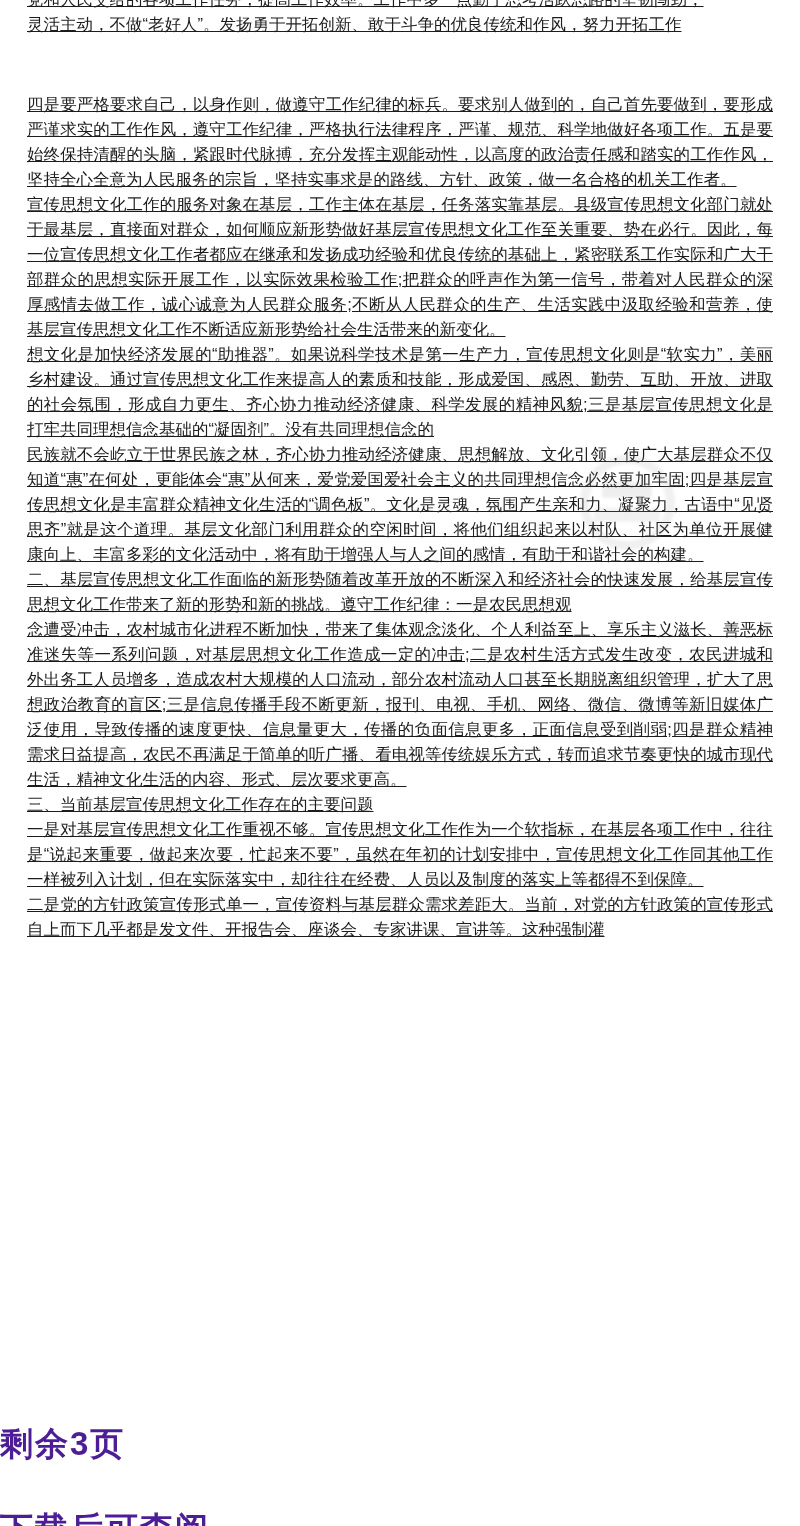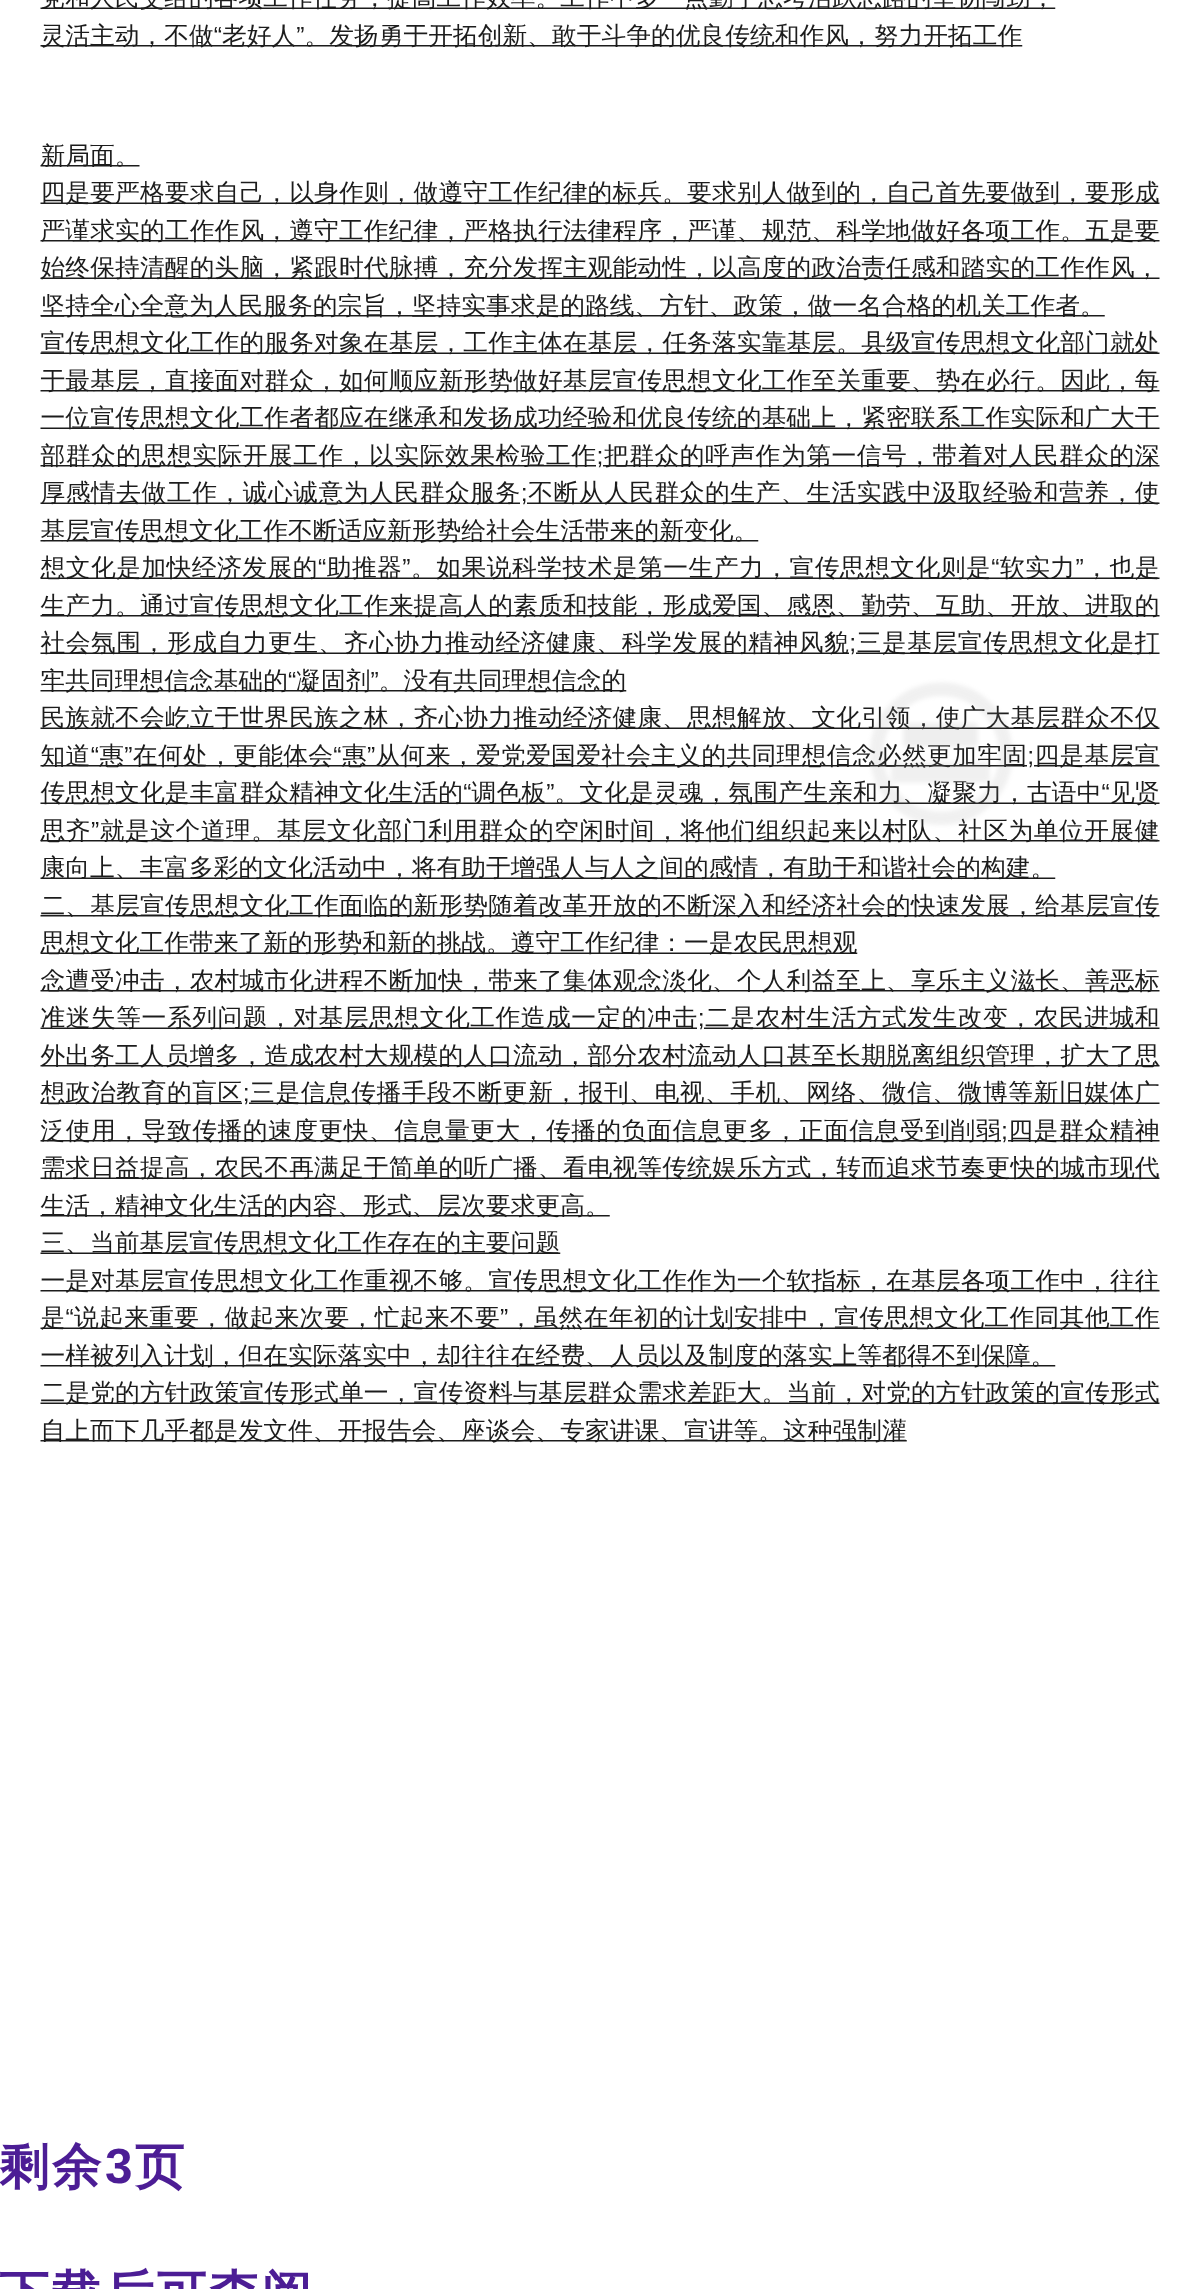--- a/index.html
+++ b/index.html
@@ -84,24 +84,23 @@
     flex-direction: column;
   }
 </style>
 </head>
 <body>
 
 <div class="doc">
   <p>党和人民交给的各项工作任务，提高工作效率。工作中多一点勤于思考活跃思路的坚韧闯劲，</p>
   <p>灵活主动，不做“老好人”。发扬勇于开拓创新、敢于斗争的优良传统和作风，努力开拓工作</p>
   <div class="para-gap"></div>
-  <p>新局面。</p>
   <p>四是要严格要求自己，以身作则，做遵守工作纪律的标兵。要求别人做到的，自己首先要做到，要形成严谨求实的工作作风，遵守工作纪律，严格执行法律程序，严谨、规范、科学地做好各项工作。五是要始终保持清醒的头脑，紧跟时代脉搏，充分发挥主观能动性，以高度的政治责任感和踏实的工作作风，坚持全心全意为人民服务的宗旨，坚持实事求是的路线、方针、政策，做一名合格的机关工作者。</p>
   <p>宣传思想文化工作的服务对象在基层，工作主体在基层，任务落实靠基层。县级宣传思想文化部门就处于最基层，直接面对群众，如何顺应新形势做好基层宣传思想文化工作至关重要、势在必行。因此，每一位宣传思想文化工作者都应在继承和发扬成功经验和优良传统的基础上，紧密联系工作实际和广大干部群众的思想实际开展工作，以实际效果检验工作;把群众的呼声作为第一信号，带着对人民群众的深厚感情去做工作，诚心诚意为人民群众服务;不断从人民群众的生产、生活实践中汲取经验和营养，使基层宣传思想文化工作不断适应新形势给社会生活带来的新变化。</p>
-  <p>想文化是加快经济发展的“助推器”。如果说科学技术是第一生产力，宣传思想文化则是“软实力”，也是生产力。通过宣传思想文化工作来提高人的素质和技能，形成爱国、感恩、勤劳、互助、开放、进取的社会氛围，形成自力更生、齐心协力推动经济健康、科学发展的精神风貌;三是基层宣传思想文化是打牢共同理想信念基础的“凝固剂”。没有共同理想信念的</p>
+  <p>想文化是加快经济发展的“助推器”。如果说科学技术是第一生产力，宣传思想文化则是“软实力”，美丽乡村建设。通过宣传思想文化工作来提高人的素质和技能，形成爱国、感恩、勤劳、互助、开放、进取的社会氛围，形成自力更生、齐心协力推动经济健康、科学发展的精神风貌;三是基层宣传思想文化是打牢共同理想信念基础的“凝固剂”。没有共同理想信念的</p>
   <p>民族就不会屹立于世界民族之林，齐心协力推动经济健康、思想解放、文化引领，使广大基层群众不仅知道“惠”在何处，更能体会“惠”从何来，爱党爱国爱社会主义的共同理想信念必然更加牢固;四是基层宣传思想文化是丰富群众精神文化生活的“调色板”。文化是灵魂，氛围产生亲和力、凝聚力，古语中“见贤思齐”就是这个道理。基层文化部门利用群众的空闲时间，将他们组织起来以村队、社区为单位开展健康向上、丰富多彩的文化活动中，将有助于增强人与人之间的感情，有助于和谐社会的构建。</p>
   <p>二、基层宣传思想文化工作面临的新形势随着改革开放的不断深入和经济社会的快速发展，给基层宣传思想文化工作带来了新的形势和新的挑战。遵守工作纪律：一是农民思想观</p>
   <p>念遭受冲击，农村城市化进程不断加快，带来了集体观念淡化、个人利益至上、享乐主义滋长、善恶标准迷失等一系列问题，对基层思想文化工作造成一定的冲击;二是农村生活方式发生改变，农民进城和外出务工人员增多，造成农村大规模的人口流动，部分农村流动人口甚至长期脱离组织管理，扩大了思想政治教育的盲区;三是信息传播手段不断更新，报刊、电视、手机、网络、微信、微博等新旧媒体广泛使用，导致传播的速度更快、信息量更大，传播的负面信息更多，正面信息受到削弱;四是群众精神需求日益提高，农民不再满足于简单的听广播、看电视等传统娱乐方式，转而追求节奏更快的城市现代生活，精神文化生活的内容、形式、层次要求更高。</p>
   <p>三、当前基层宣传思想文化工作存在的主要问题</p>
   <p>一是对基层宣传思想文化工作重视不够。宣传思想文化工作作为一个软指标，在基层各项工作中，往往是“说起来重要，做起来次要，忙起来不要”，虽然在年初的计划安排中，宣传思想文化工作同其他工作一样被列入计划，但在实际落实中，却往往在经费、人员以及制度的落实上等都得不到保障。</p>
   <p>二是党的方针政策宣传形式单一，宣传资料与基层群众需求差距大。当前，对党的方针政策的宣传形式自上而下几乎都是发文件、开报告会、座谈会、专家讲课、宣讲等。这种强制灌</p>
 </div>
 
 <div class="watermark">
   <div class="wm-ring"></div>

